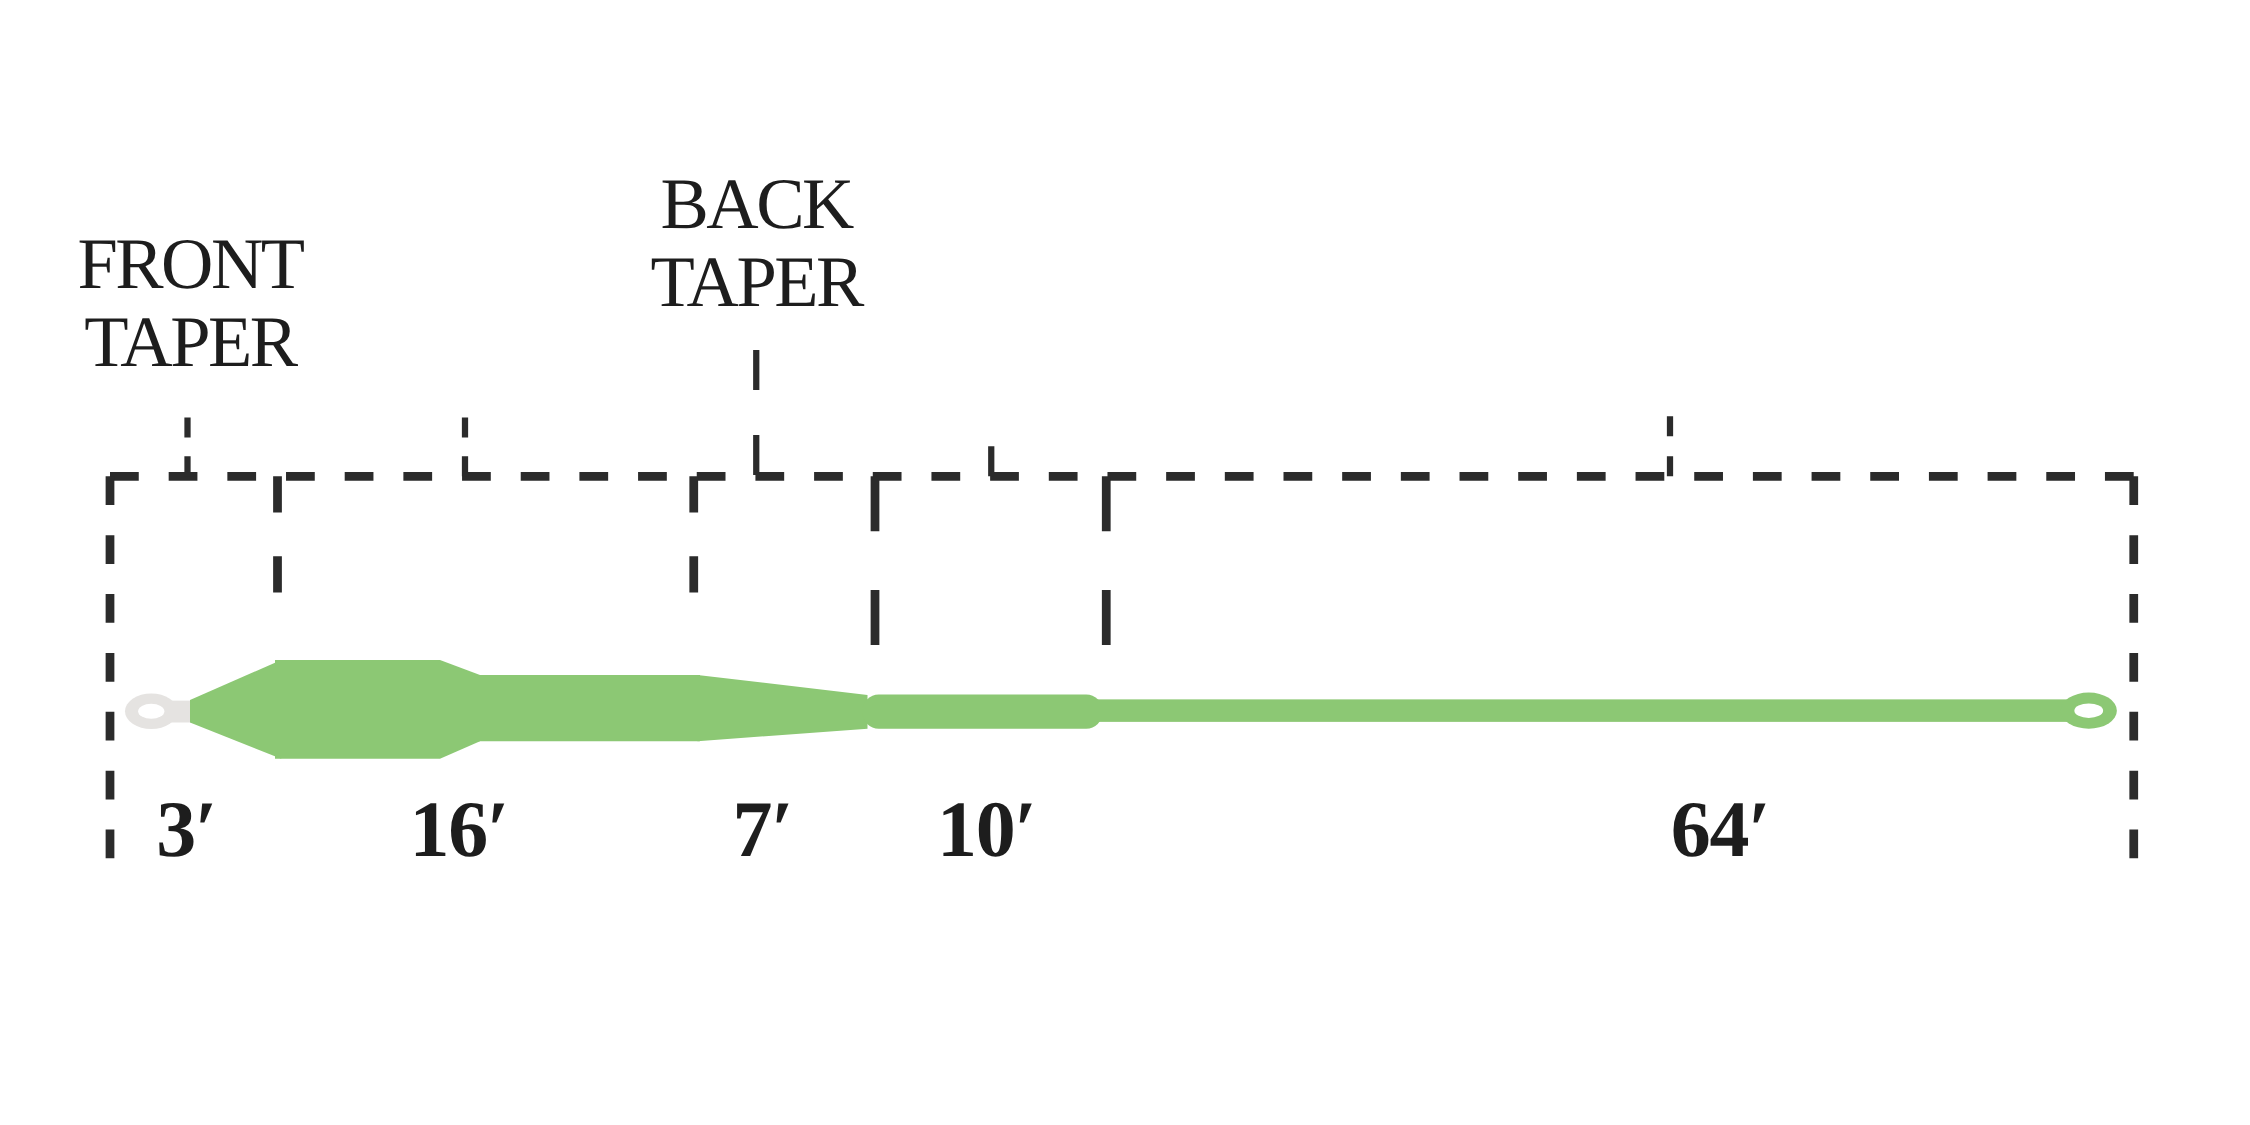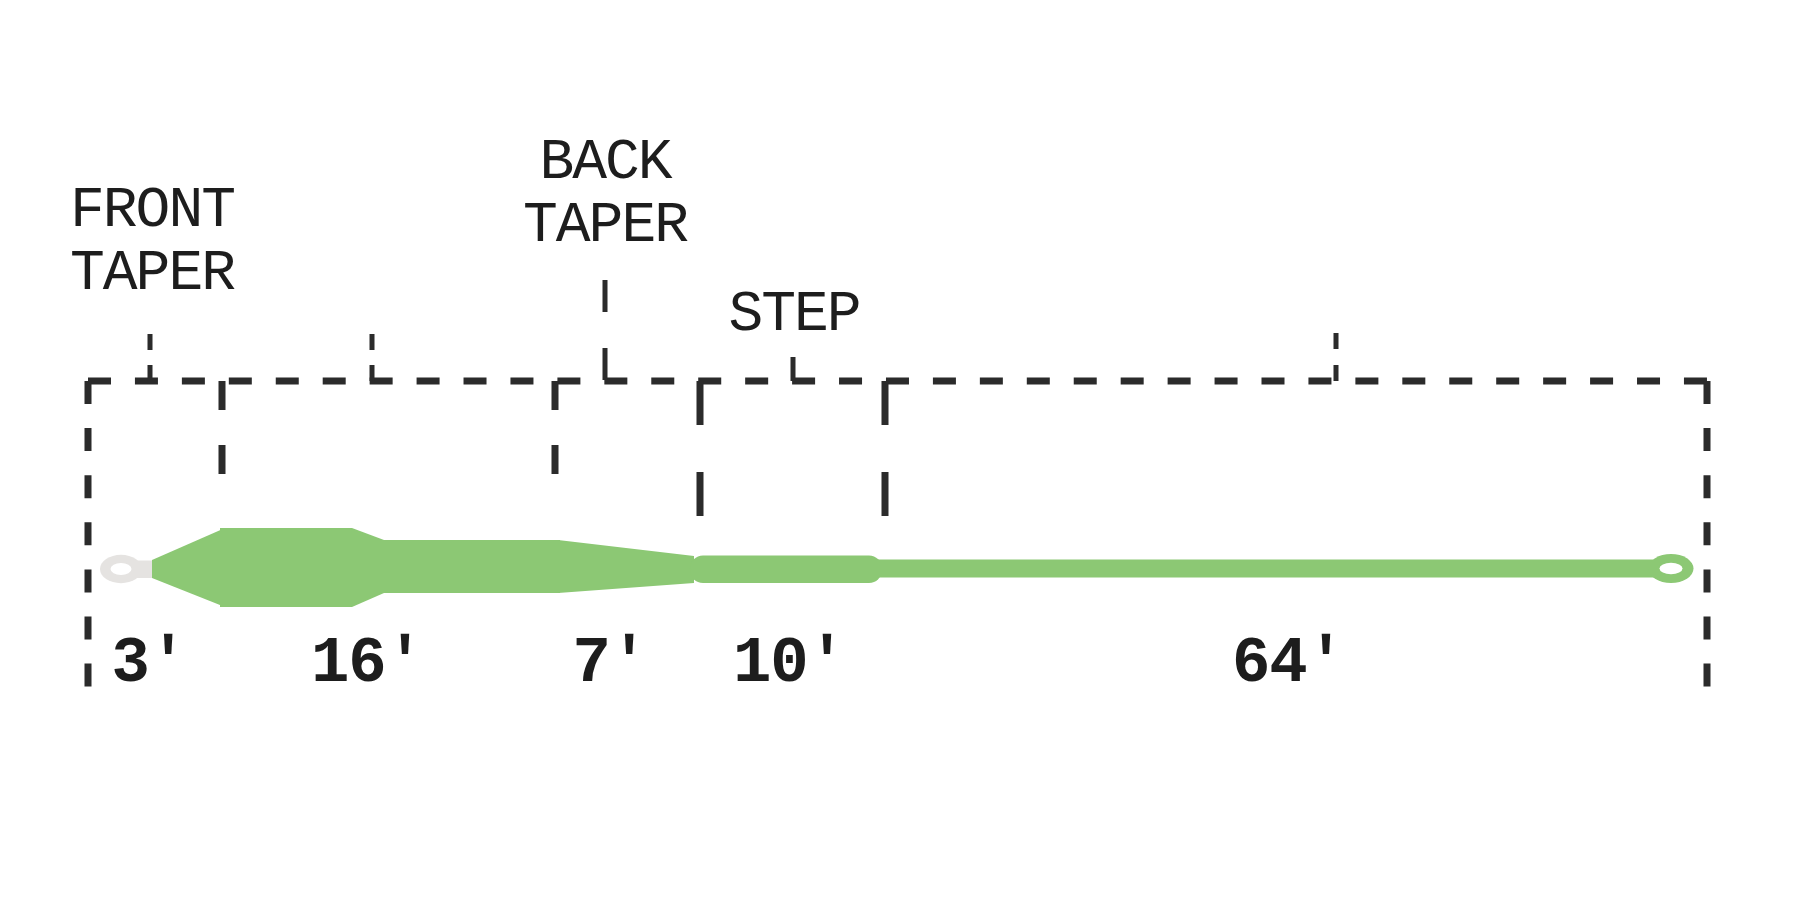--- a/index.html
+++ b/index.html
@@ -1,21 +1,21 @@
 <!DOCTYPE html>
 <html style="--line_green: #8CC874; --loop_gray: #E5E3E1; --dash_dark: #2B2B2B; --text_dark: #1D1D1D;"><head>
 <meta charset="utf-8">
 <style>
   html,body{margin:0;padding:0;background:#ffffff;}
   #stage{
     position:relative;
     width:1800px;height:696px;
     background:#ffffff;
     overflow:hidden;
-    font-family:Liberation Mono, monospace;
+    font-family:Liberation Serif, serif;
   }
   #profile-svg{position:absolute;left:0;top:0;}
   .dash{stroke:var(--dash_dark,#2B2B2B);stroke-width:7;fill:none;stroke-linecap:butt;}
   .tick-top{stroke:var(--dash_dark,#333333);stroke-width:5;fill:none;}
   .tick-bottom{stroke:var(--dash_dark,#2B2B2B);stroke-width:6;fill:none;}
   .green{fill:var(--line_green,#8CC874);}
   .gray{fill:var(--loop_gray,#E5E3E1);}
   .hole{fill:#ffffff;}
   .sec-label{
     position:absolute;
@@ -81,21 +81,20 @@
     <rect class="green" x="872" y="559.5" width="790" height="18"></rect>
 
     <ellipse class="green" cx="1671" cy="568.5" rx="22.5" ry="14.5"></ellipse>
     <ellipse class="hole" cx="1671" cy="568.5" rx="11.5" ry="5.8"></ellipse>
   </svg>
 
   <div class="sec-label" style="left:152px;top:179px;">FRONT
 TAPER</div>
   <div class="sec-label" style="left:605px;top:131px;">BACK
 TAPER</div>
-  <div class="sec-label" style="left:794px;top:283px;">STEP</div>
 
   <div class="len-label" style="left:149px;top:629px;">3′</div>
   <div class="len-label" style="left:367px;top:629px;text-align:right;">16′</div>
   <div class="len-label" style="left:610px;top:629px;">7′</div>
   <div class="len-label" style="left:789px;top:629px;">10′</div>
-  <div class="len-label" style="left:1288px;top:629px;">64′</div>
+  <div class="len-label" style="left:1376px;top:629px;">64′</div>
 
 </div>
 
 </body></html>

